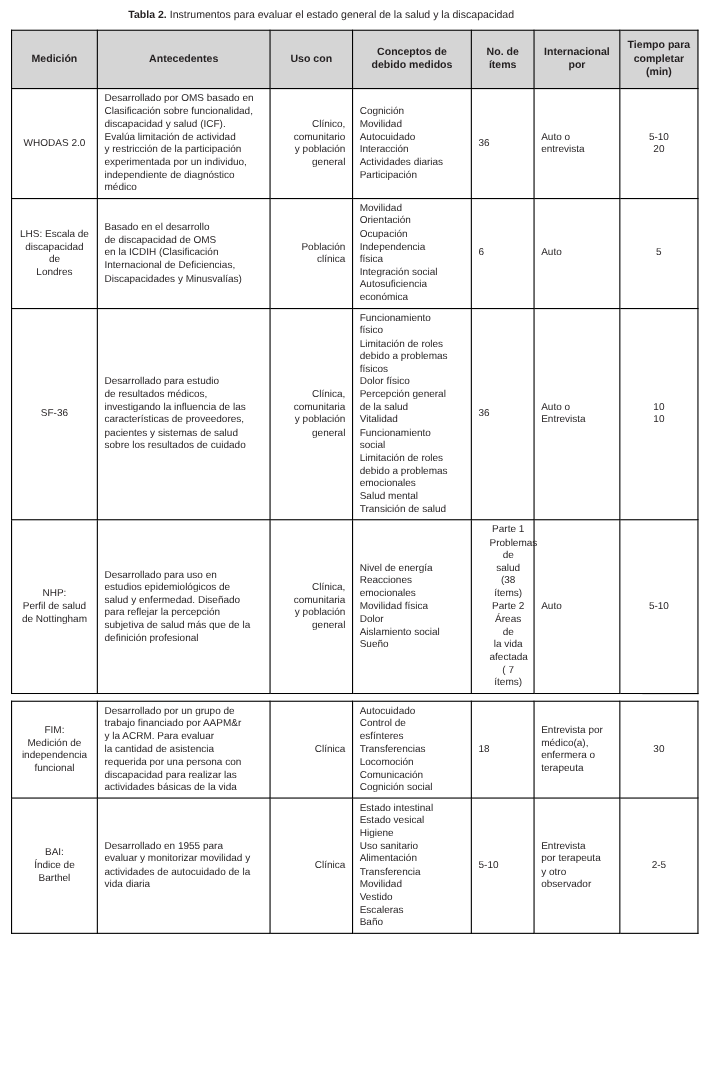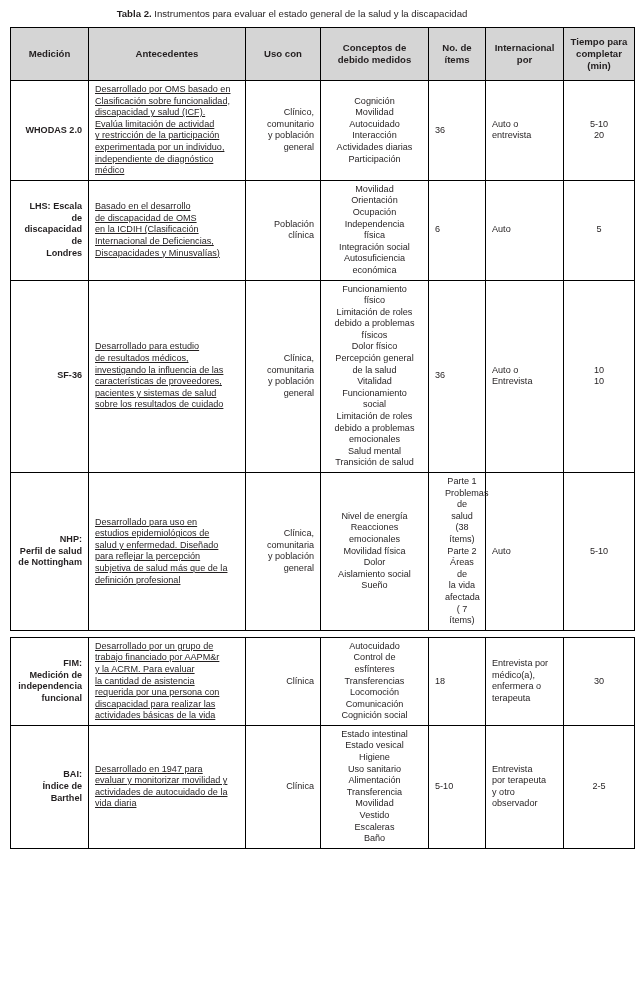--- a/index.html
+++ b/index.html
@@ -58,24 +58,24 @@
   }
   
   col.c0 { width: 78px; }
   col.c1 { width: 157px; }
   col.c2 { width: 75px; }
   col.c3 { width: 108px; }
   col.c4 { width: 57px; }
   col.c5 { width: 78px; }
   col.c6 { width: 71px; }
 
-  td.c-medicion   { text-align: right;   vertical-align: middle; font-weight: bold; }
-  td.c-anteced    { text-align: left;   vertical-align: middle; text-decoration: underline; }
+  td.c-medicion   { text-align: center;   vertical-align: middle; }
+  td.c-anteced    { text-align: left;   vertical-align: middle; }
   td.c-uso        { text-align: right;   vertical-align: middle; }
-  td.c-conceptos  { text-align: center;   vertical-align: middle; }
+  td.c-conceptos  { text-align: left;   vertical-align: middle; }
   td.c-items      { text-align: left; vertical-align: middle; }
   td.c-admin      { text-align: left;   vertical-align: middle; margin-left: 24px; }
   td.c-tiempo     { text-align: center; vertical-align: middle; }
 
   td.c-items.stacked { text-align: center; padding-left: 16px; }
 
   .multi { white-space: pre-line; }
 
   
   .block-gap {
@@ -284,21 +284,21 @@
         <td class="c-admin multi">Entrevista por
 médico(a),
 enfermera o
 terapeuta</td>
         <td class="c-tiempo multi">30</td>
       </tr>
       <tr>
         <td class="c-medicion multi">BAI:
 Índice de
 Barthel</td>
-        <td class="c-anteced multi">Desarrollado en 1947 para
+        <td class="c-anteced multi">Desarrollado en 1955 para
 evaluar y monitorizar movilidad y
 actividades de autocuidado de la
 vida diaria</td>
         <td class="c-uso multi">Clínica</td>
         <td class="c-conceptos multi">Estado intestinal
 Estado vesical
 Higiene
 Uso sanitario
 Alimentación
 Transferencia

